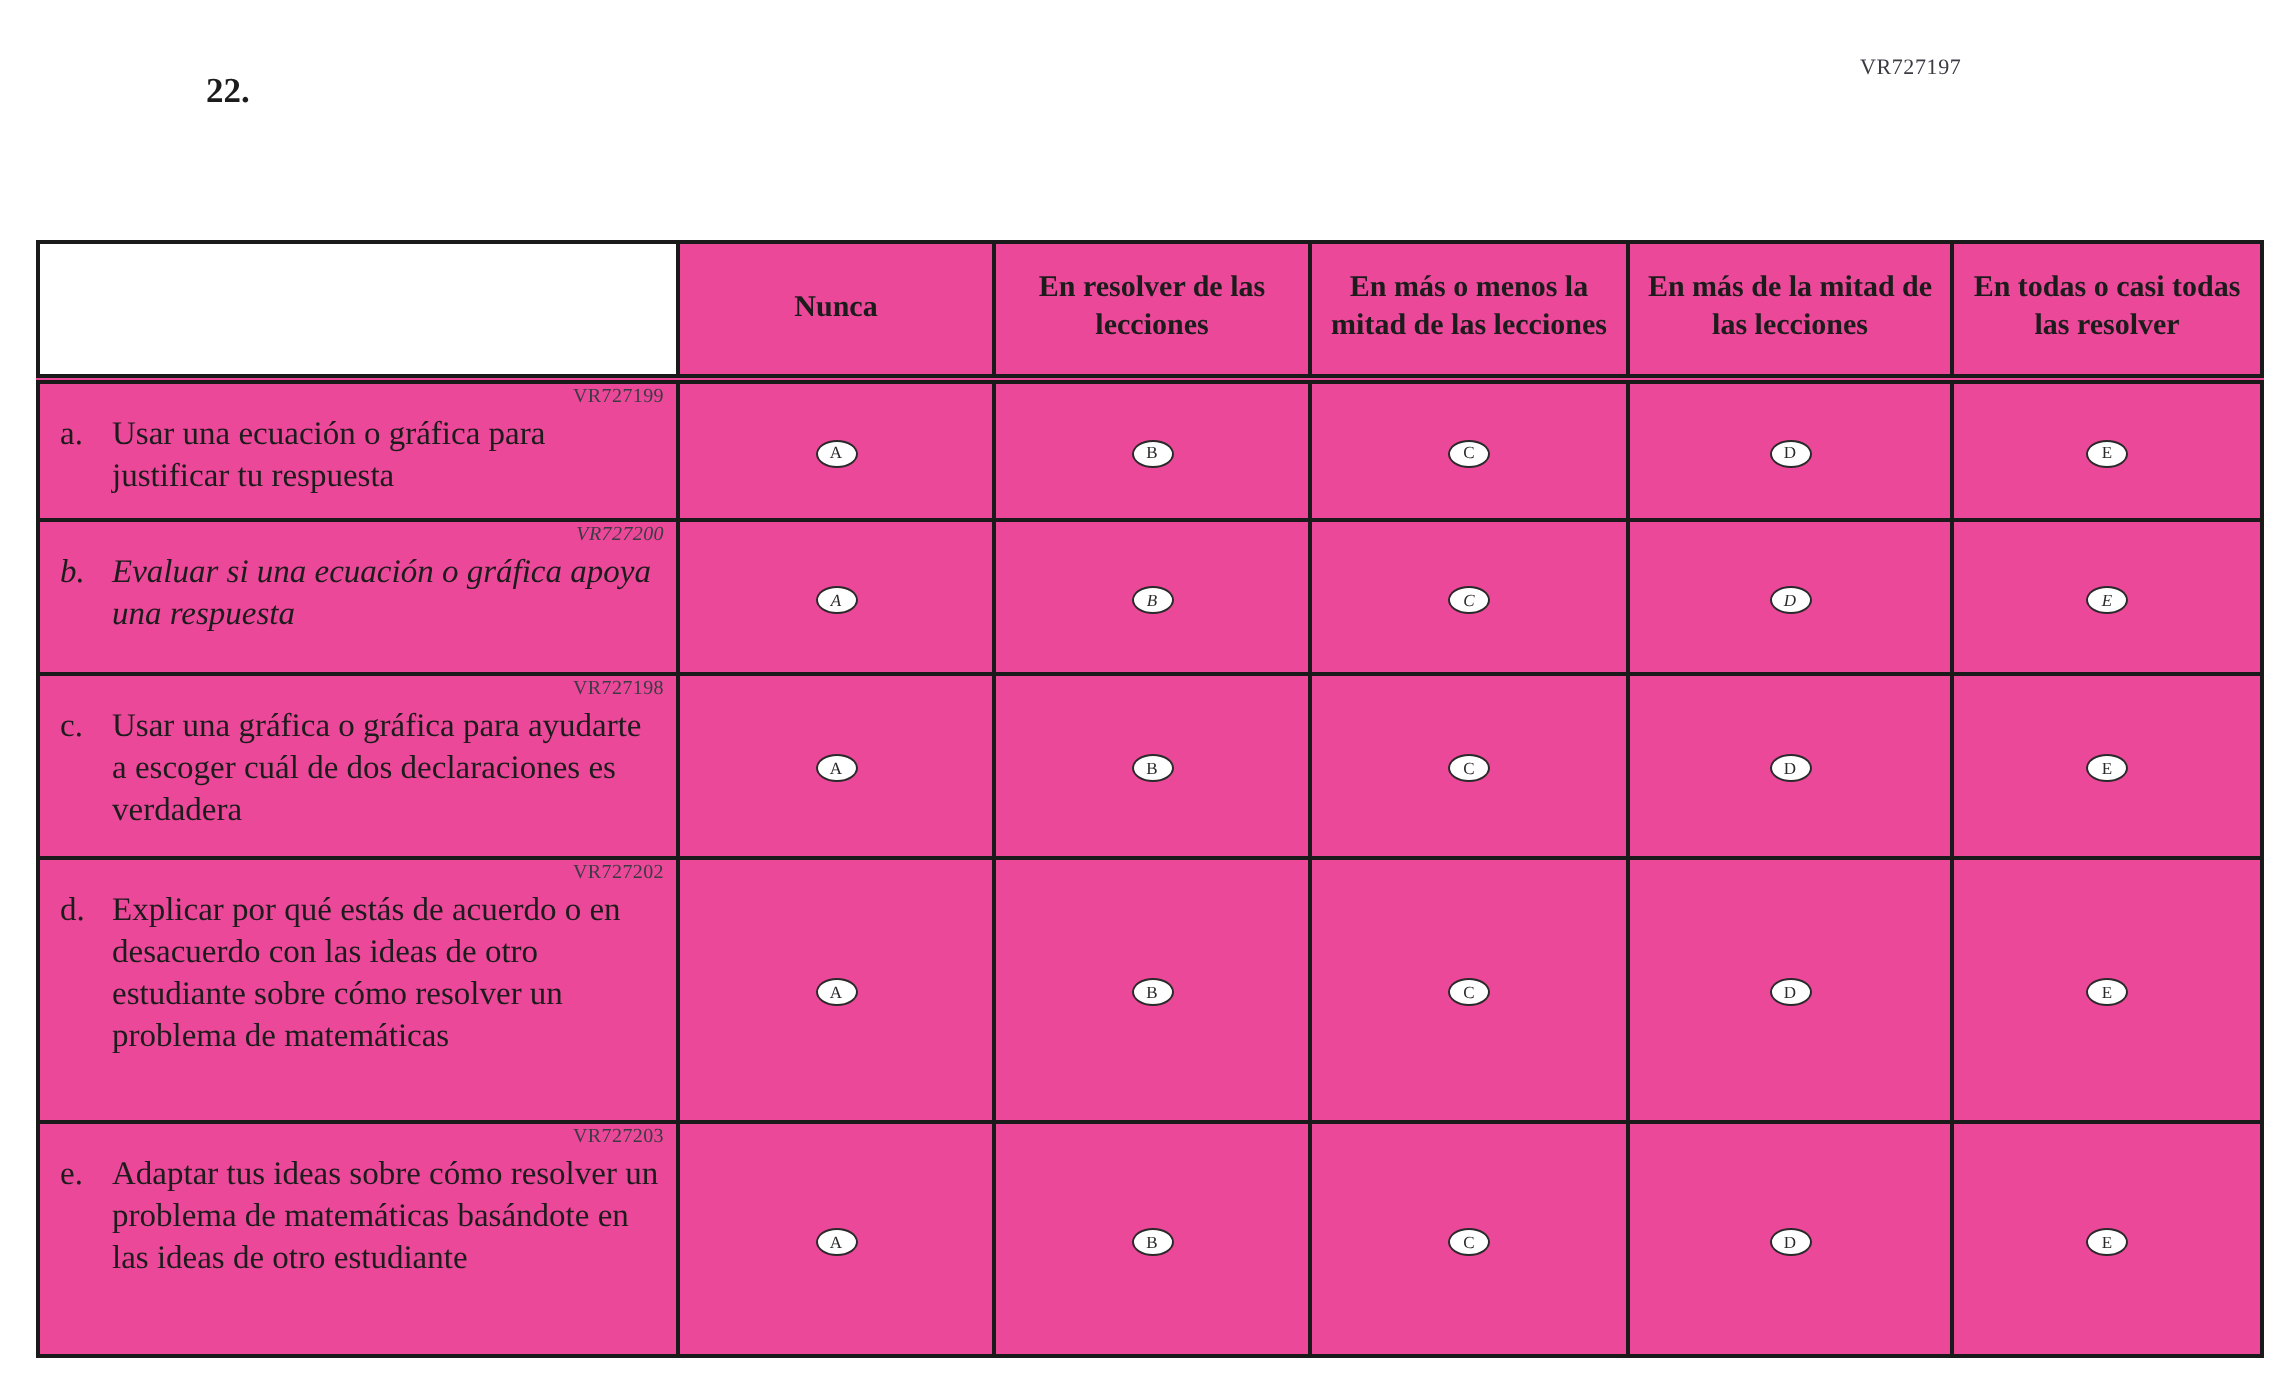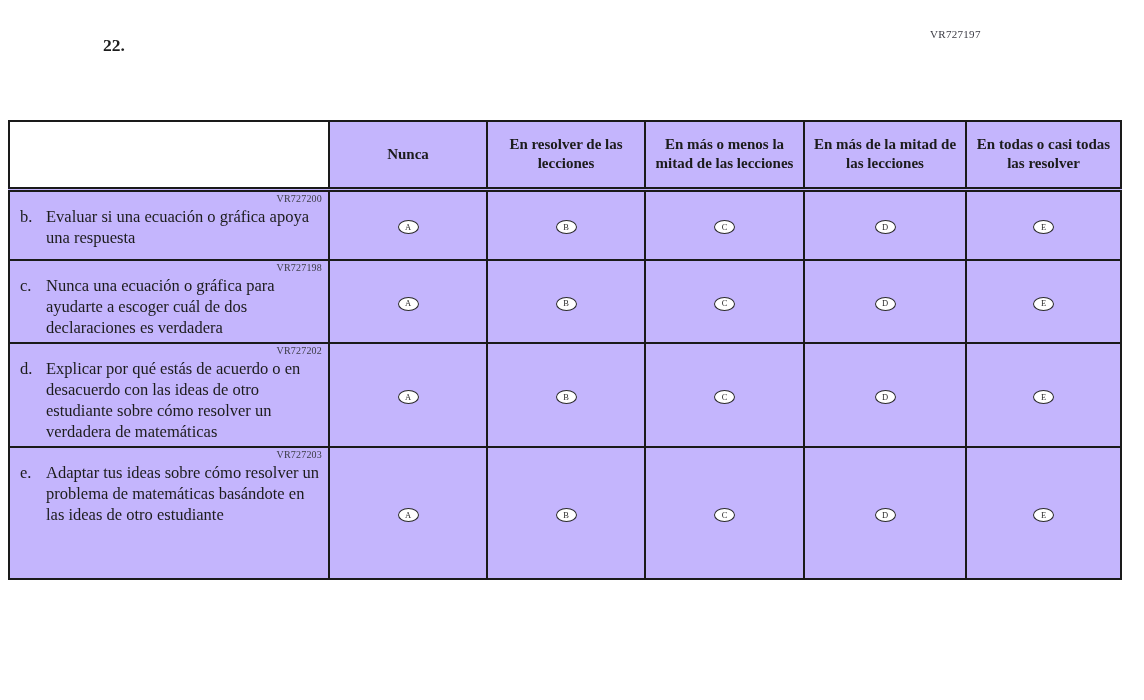--- a/index.html
+++ b/index.html
@@ -21,40 +21,40 @@
   
   .question-block { position: absolute; left: 103px; top: 34px; width: 820px; }
   .q-line { display: flex; align-items: flex-start; font-size: 17.5px; line-height: 22px; }
   .q-number { font-weight: bold; width: 37px; flex: 0 0 37px; }
   .q-text { }
   .q-instruction { margin-left: 37px; margin-top: 15px; font-size: 17.5px; line-height: 22px; }
   .q-instruction .bold { font-weight: bold; }
 
   
   table.survey-table {
-    position: absolute; left: 8px; top: 120px;
+    position: absolute; left: 18px; top: 120px;
     width: 1112px;
     border-collapse: collapse;
     table-layout: fixed;
-    background: #c4b5fd;
+    background: #ec4899;
   }
   table.survey-table, .survey-table th, .survey-table td {
     border: 2px solid #1a1a1a;
   }
   .survey-table thead th { border-bottom: 5px double #1a1a1a; }
   .survey-table thead tr { height: 68px; }
   .col-head {
     font-weight: bold; font-size: 15px; line-height: 19px;
     text-align: center; vertical-align: middle; padding: 2px 8px;
     color: #1c1c1c;
   }
   .corner-cell { background: #fff; }
 
   tbody tr:nth-child(1) { height: 71px; }
-  tbody tr:nth-child(2) { height: 77px; }
+  tbody tr:nth-child(2) { height: 77px; font-style: italic; }
   tbody tr:nth-child(3) { height: 92px; }
   tbody tr:nth-child(4) { height: 132px; }
   tbody tr:nth-child(5) { height: 117px; padding-left: 43px; }
 
   td.stem { vertical-align: top; padding: 1px 6px 4px 10px; }
   .vr-code {
     text-align: right; font-size: 10px; line-height: 12px;
     color: #3b3b44; letter-spacing: 0.2px;
   }
   .stem-line { display: flex; font-size: 16.5px; line-height: 21px; margin-top: 1px; }
@@ -99,52 +99,66 @@
       <th class="col-head">Nunca</th>
           <th class="col-head">En resolver de las lecciones</th>
           <th class="col-head">En más o menos la mitad de las lecciones</th>
           <th class="col-head">En más de la mitad de las lecciones</th>
           <th class="col-head">En todas o casi todas las resolver</th>
         </tr>
     </thead>
     <tbody id="table-body">
         <tr>
           <td class="stem">
+            <div class="vr-code">VR727199</div>
+            <div class="stem-line">
+              <span class="stem-letter">a.</span>
+              <span class="stem-text">Usar una ecuación o gráfica para justificar tu respuesta</span>
+            </div>
+          </td>
+          <td class="opt"><span class="bubble">A</span></td>
+          <td class="opt"><span class="bubble">B</span></td>
+          <td class="opt"><span class="bubble">C</span></td>
+          <td class="opt"><span class="bubble">D</span></td>
+          <td class="opt"><span class="bubble">E</span></td>
+        </tr>
+        <tr>
+          <td class="stem">
             <div class="vr-code">VR727200</div>
             <div class="stem-line">
               <span class="stem-letter">b.</span>
               <span class="stem-text">Evaluar si una ecuación o gráfica apoya una respuesta</span>
             </div>
           </td>
           <td class="opt"><span class="bubble">A</span></td>
           <td class="opt"><span class="bubble">B</span></td>
           <td class="opt"><span class="bubble">C</span></td>
           <td class="opt"><span class="bubble">D</span></td>
           <td class="opt"><span class="bubble">E</span></td>
         </tr>
         <tr>
           <td class="stem">
             <div class="vr-code">VR727198</div>
             <div class="stem-line">
               <span class="stem-letter">c.</span>
-              <span class="stem-text">Nunca una ecuación o gráfica para ayudarte a escoger cuál de dos declaraciones es verdadera</span>
+              <span class="stem-text">Usar una gráfica o gráfica para ayudarte a escoger cuál de dos declaraciones es verdadera</span>
             </div>
           </td>
           <td class="opt"><span class="bubble">A</span></td>
           <td class="opt"><span class="bubble">B</span></td>
           <td class="opt"><span class="bubble">C</span></td>
           <td class="opt"><span class="bubble">D</span></td>
           <td class="opt"><span class="bubble">E</span></td>
         </tr>
         <tr>
           <td class="stem">
             <div class="vr-code">VR727202</div>
             <div class="stem-line">
               <span class="stem-letter">d.</span>
-              <span class="stem-text">Explicar por qué estás de acuerdo o en desacuerdo con las ideas de otro estudiante sobre cómo resolver un verdadera de matemáticas</span>
+              <span class="stem-text">Explicar por qué estás de acuerdo o en desacuerdo con las ideas de otro estudiante sobre cómo resolver un problema de matemáticas</span>
             </div>
           </td>
           <td class="opt"><span class="bubble">A</span></td>
           <td class="opt"><span class="bubble">B</span></td>
           <td class="opt"><span class="bubble">C</span></td>
           <td class="opt"><span class="bubble">D</span></td>
           <td class="opt"><span class="bubble">E</span></td>
         </tr>
         <tr>
           <td class="stem">

